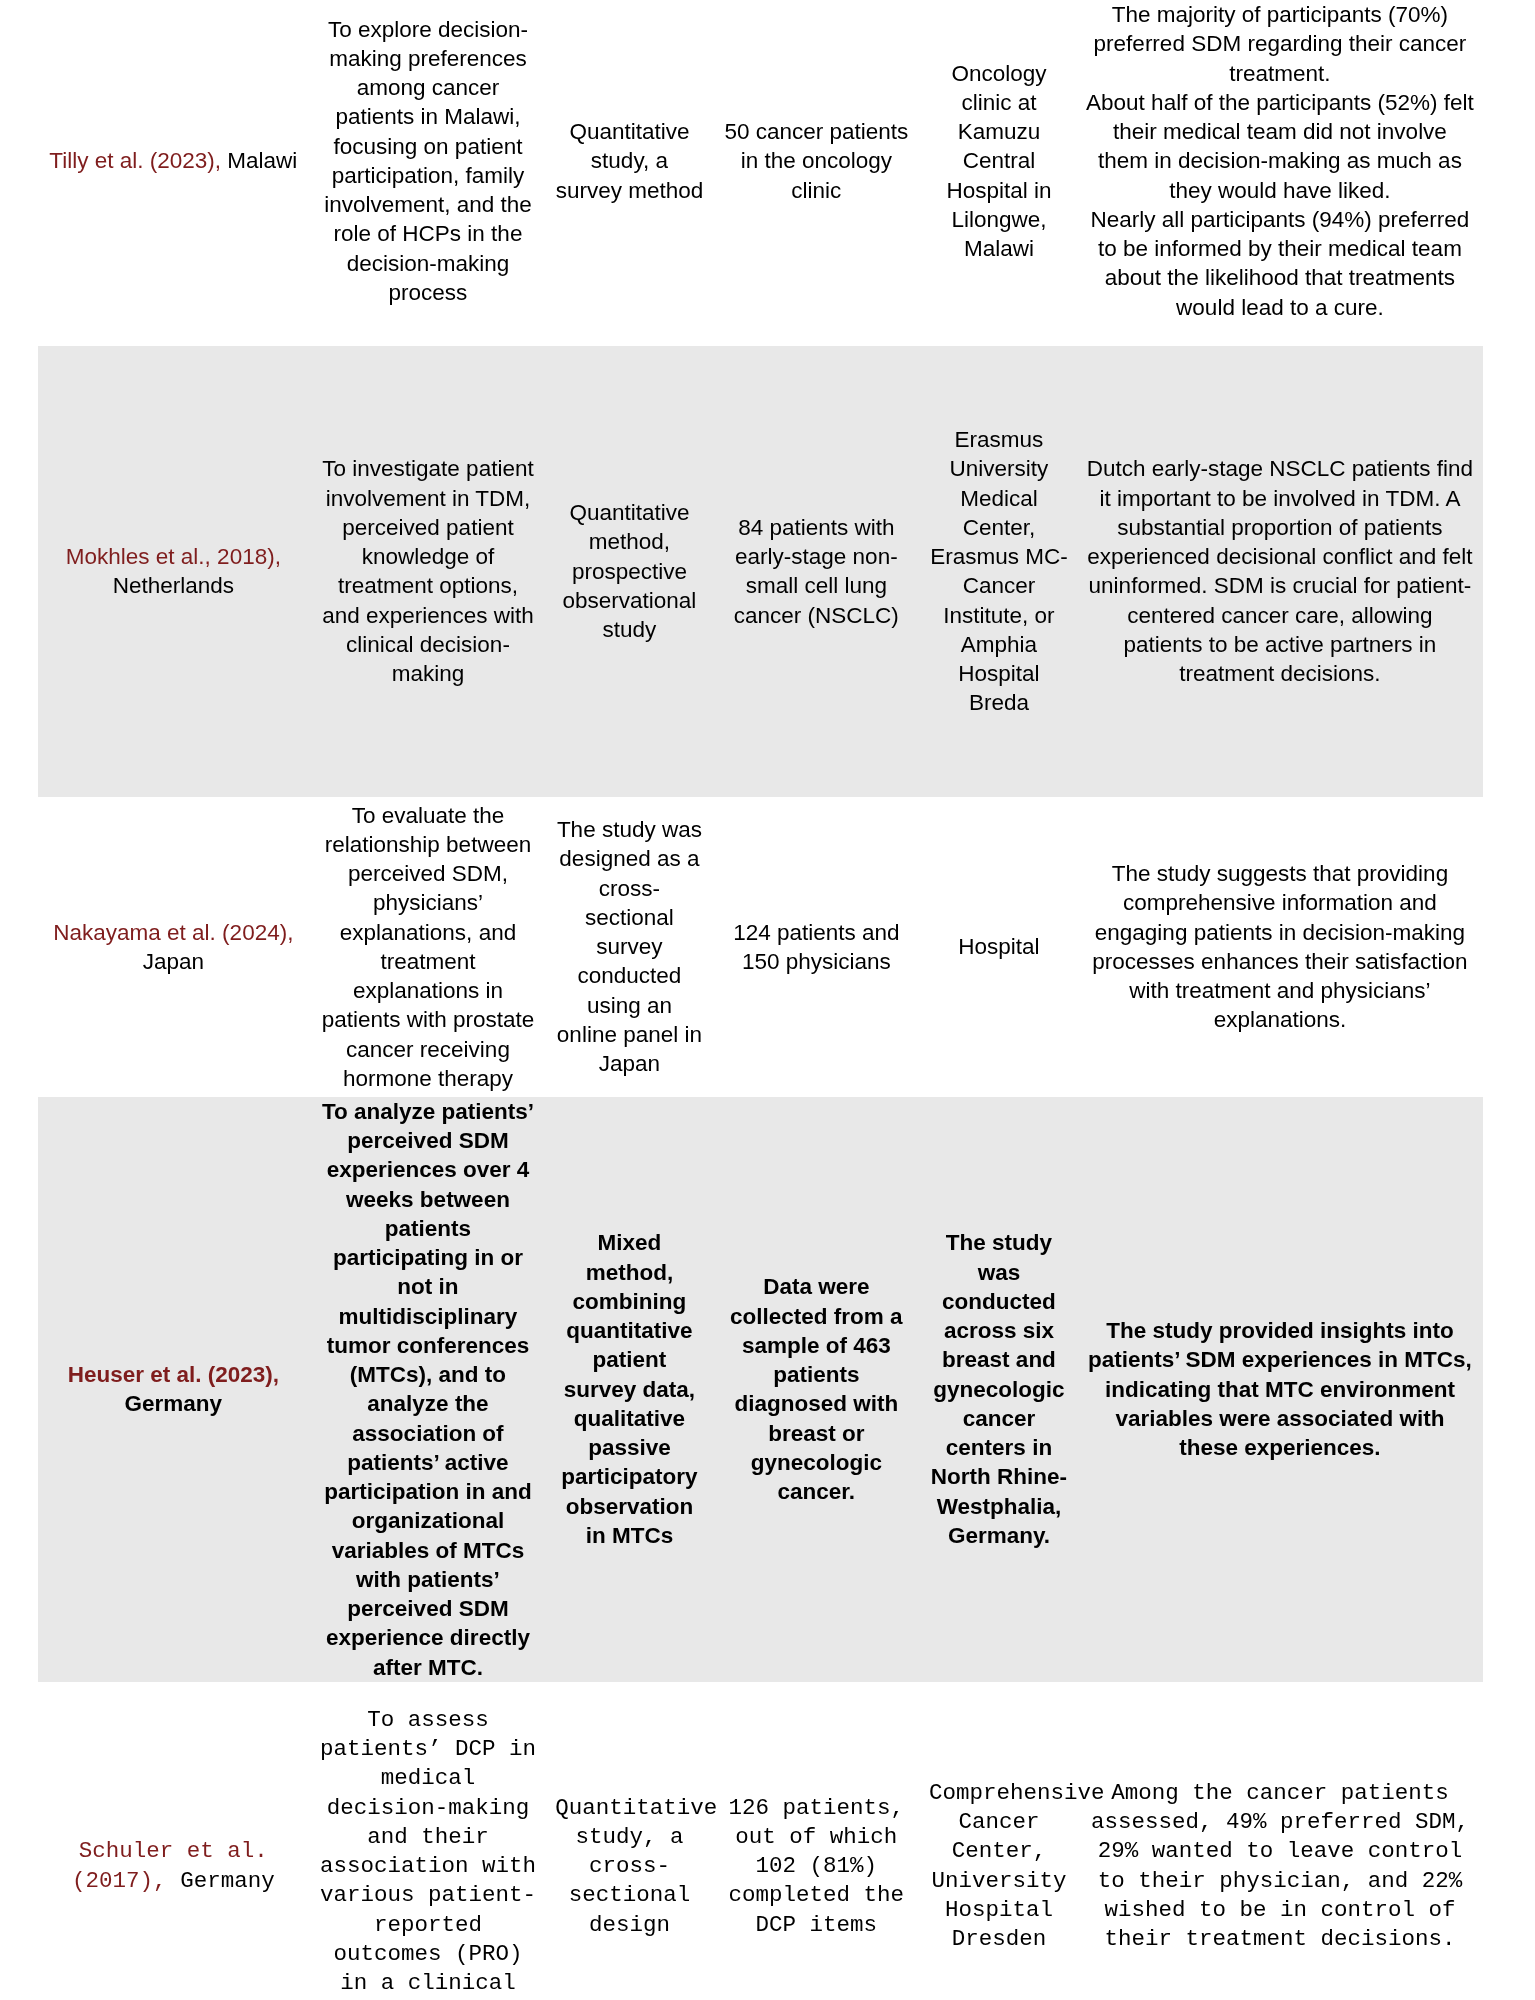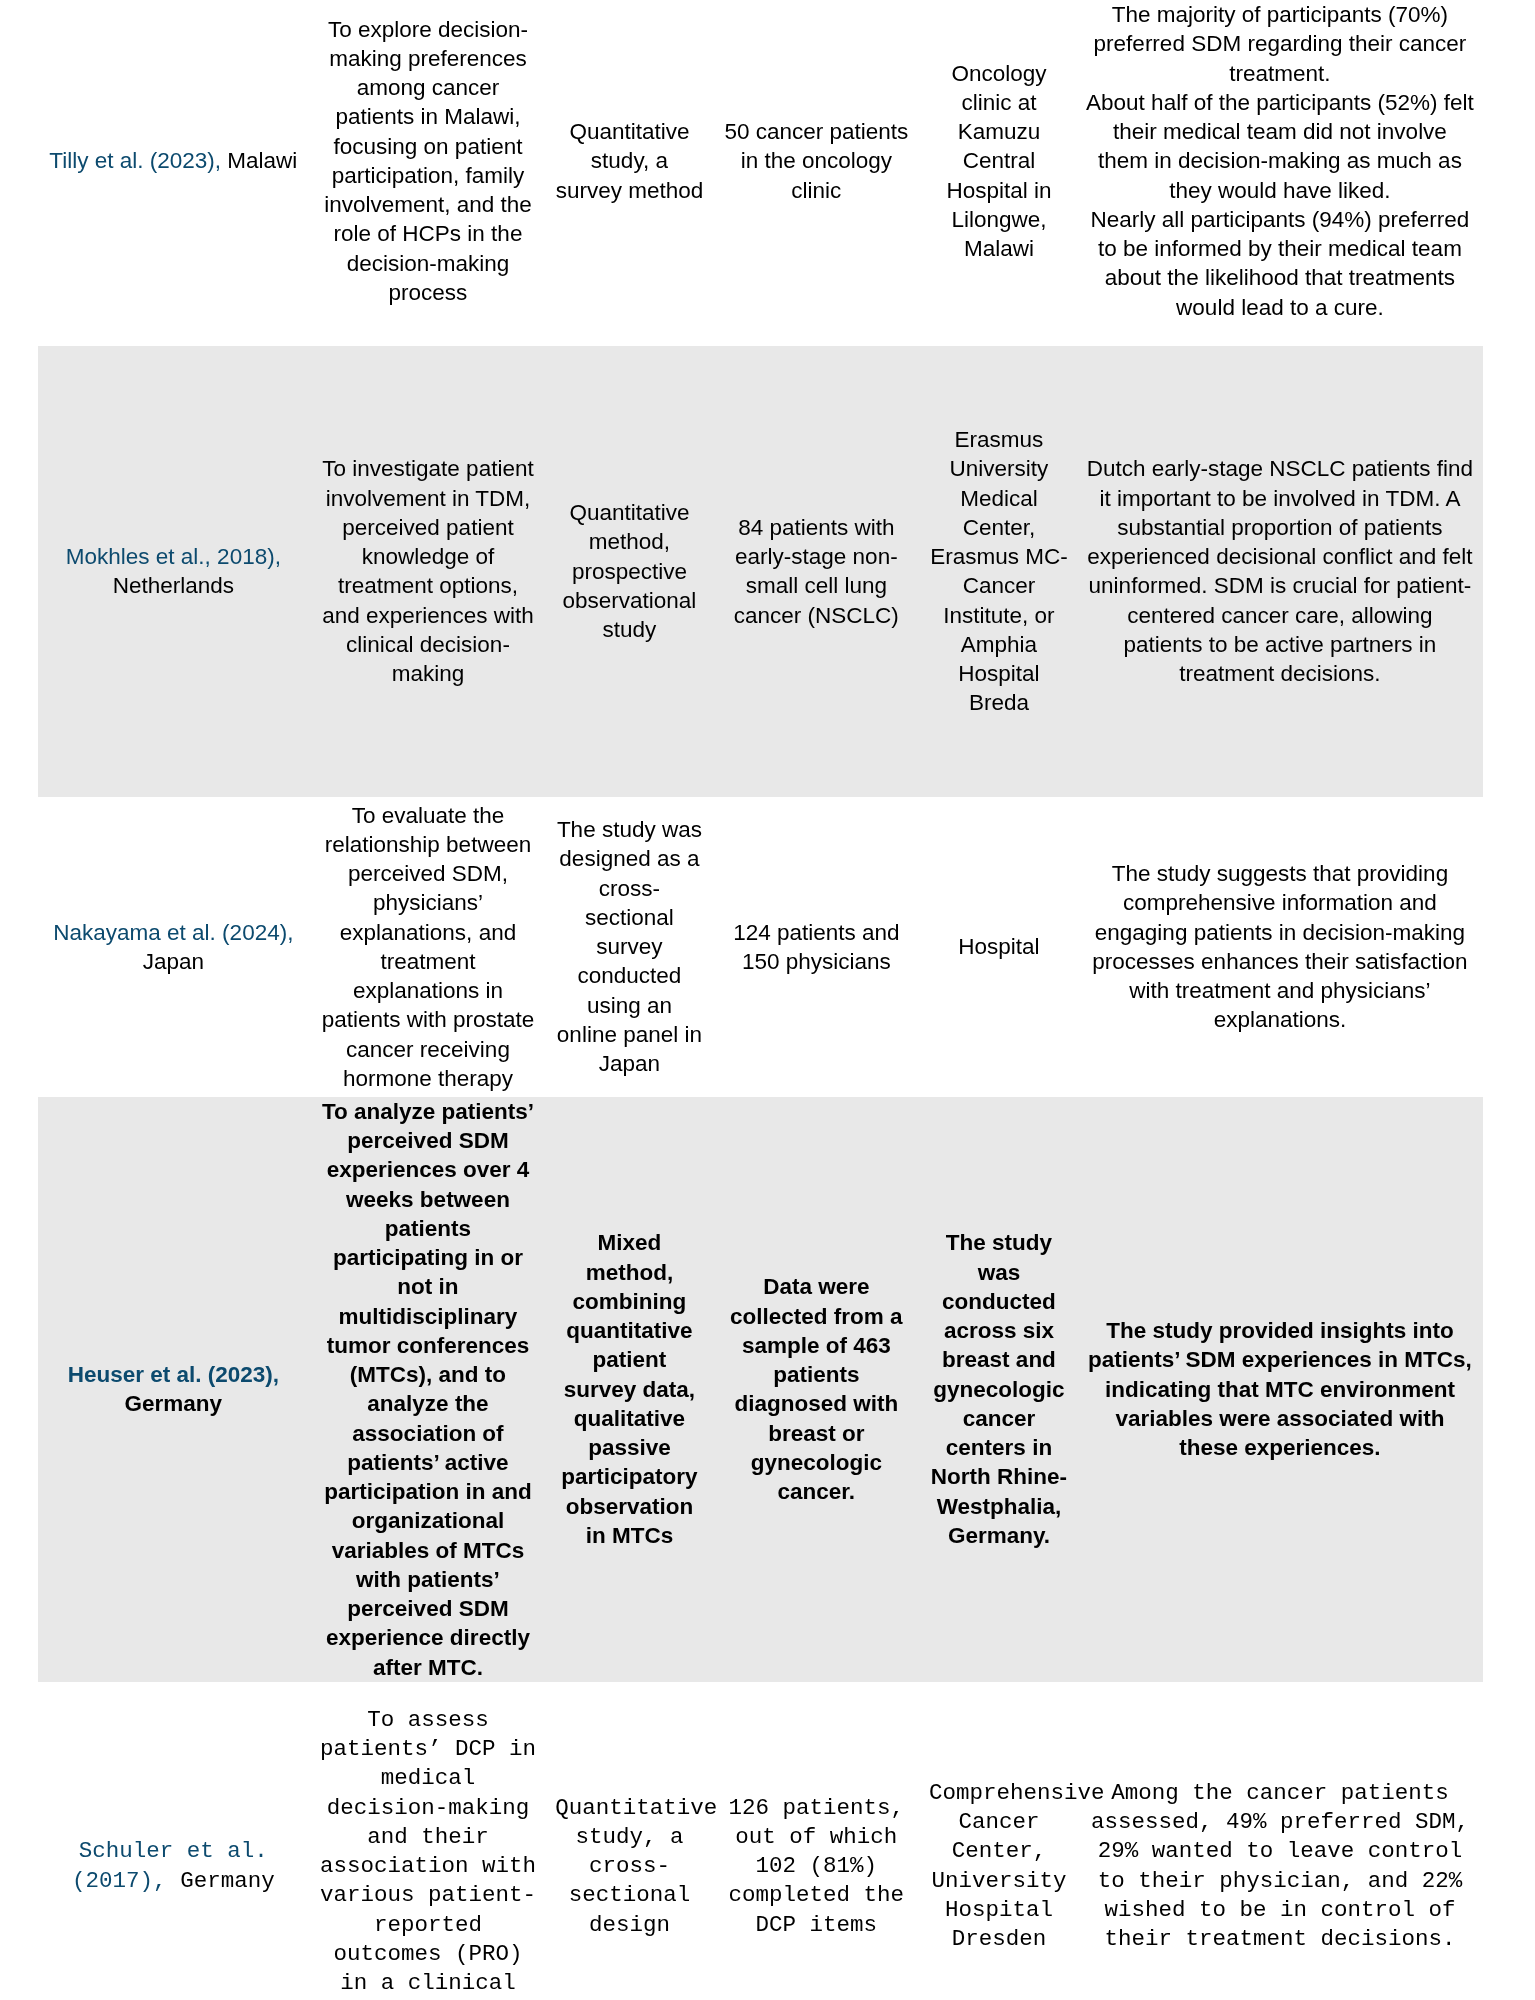--- a/index.html
+++ b/index.html
@@ -55,21 +55,21 @@
 
   tr.spacer-row td {
     background: #ffffff;
     height: 24px;
     padding: 0;
     font-size: 0;
     line-height: 0;
   }
 
   .author-ref {
-    color: #0c4a6e;
+    color: #7f1d1d;
   }
   .author-country {
     color: #000000;
   }
 
   td.cell-author   { font-size: 22.5px; }
   td.cell-aim      { font-size: 22.5px; }
   td.cell-method   { font-size: 22.5px; }
   td.cell-sample   { font-size: 22.5px; }
   td.cell-setting  { font-size: 22.5px; }

